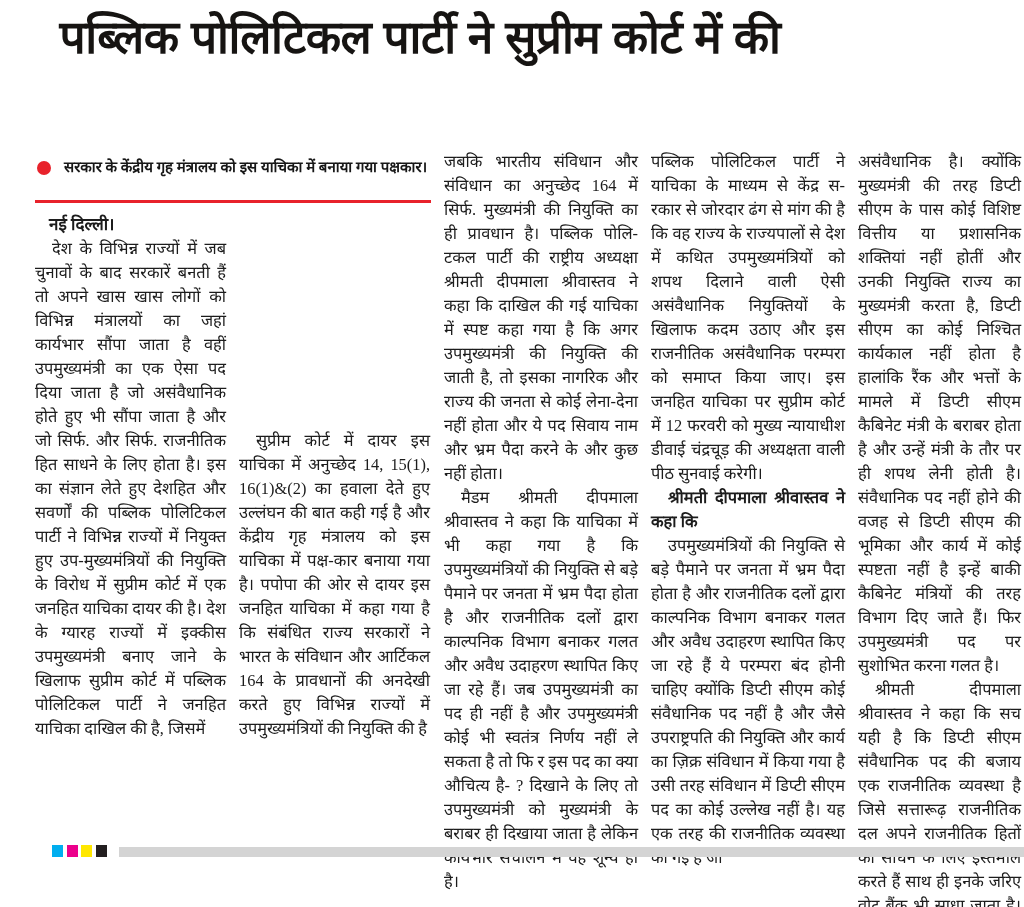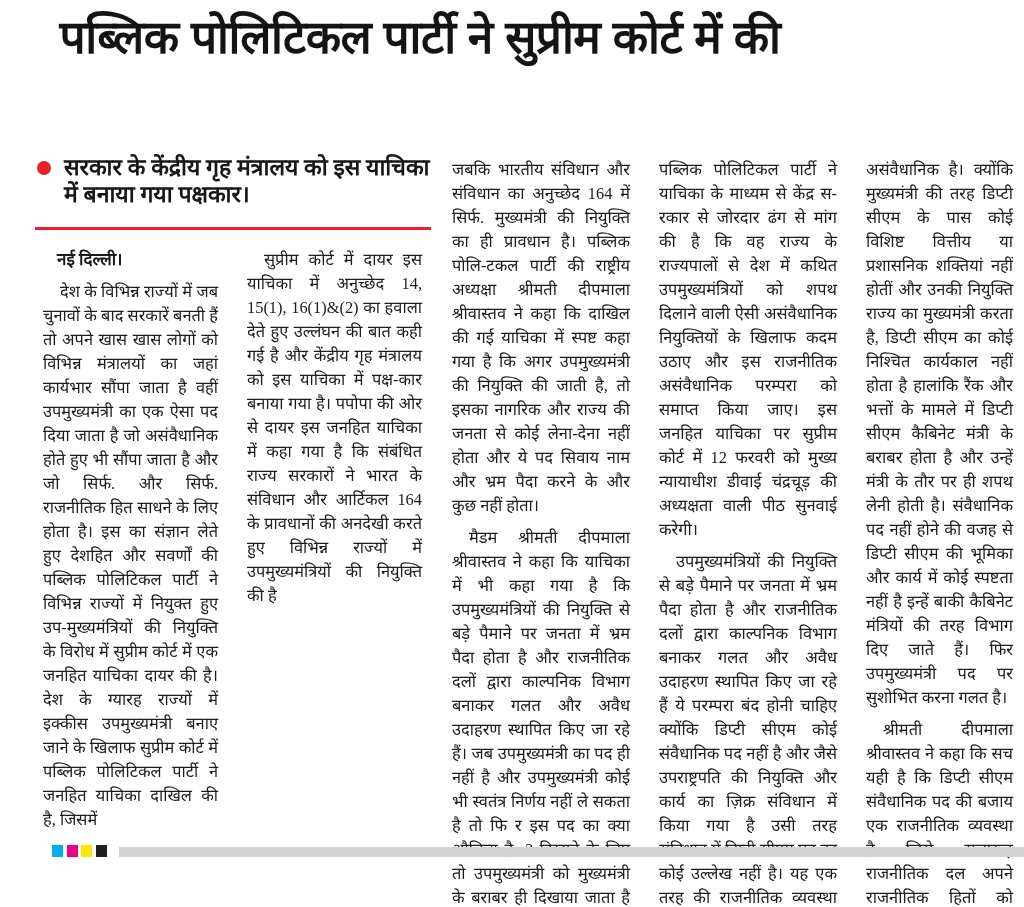--- a/index.html
+++ b/index.html
@@ -13,37 +13,37 @@
     font-family:"Liberation Sans", sans-serif; font-weight:bold;
     font-size:46px; line-height:58px; color:#161412; letter-spacing:-0.5px;
   }
   .content {
     position:absolute; left:35px; top:150px; width:986px;
     display:flex; gap:13px; align-items:flex-start;
   }
   .left-block { flex:0 0 396px; width:396px; }
   .bullet-list { padding:4px 0 2px 2px; }
   .bullet-item {
-    display:flex; gap:13px; font-weight:bold; font-size:23px;
+    display:flex; gap:13px; font-weight:bold; font-size:15px;
     line-height:27px; color:#171717; margin-bottom:9px;
   }
   .bullet-dot {
     flex:0 0 14px; width:14px; height:14px; border-radius:50%;
     background:#e8222b; margin-top:7px;
   }
   .red-divider { height:2.5px; background:#e8222b; margin:8px 0 10px 0; }
-  .left-cols { display:flex; gap:13px; }
+  .left-cols { display:flex; gap:13px;align-items:flex-end; }
   .left-cols .col { flex:0 0 191px; width:191px; }
   .col {
     font-size:16.4px; line-height:24px; text-align:justify;
     text-justify:inter-word; color:#1c1c1c;
   }
   .col-3, .col-4 { flex:0 0 194px; width:194px; }
   .col-5 { flex:1 1 auto; }
-  .col p { margin:8px; }
+  .col p { margin:0; }
   .indent { text-indent:17px; }
   .dateline { font-weight:bold; text-indent:14px; font-size:17px; }
   .subhead { font-weight:bold; text-indent:17px; }
   .print-marks { position:absolute; left:52px; top:845px; display:flex; gap:3.5px; }
   .swatch { width:11px; height:12px; }
   .swatch-cyan { background:#00aeef; }
   .swatch-magenta { background:#ec008c; }
   .swatch-yellow { background:#ffe700; }
   .swatch-black { background:#231f20; }
   .gray-bar {
@@ -79,20 +79,21 @@
     </div>
   </div>
 
   <div class="col col-3">
     <p>जबकि भारतीय संविधान और संविधान का अनुच्छेद 164 में सिर्फ. मुख्यमंत्री की नियुक्ति का ही प्रावधान है। पब्लिक पोलि-टकल पार्टी की राष्ट्रीय अध्यक्षा श्रीमती दीपमाला श्रीवास्तव ने कहा कि दाखिल की गई याचिका में स्पष्ट कहा गया है कि अगर उपमुख्यमंत्री की नियुक्ति की जाती है, तो इसका नागरिक और राज्य की जनता से कोई लेना-देना नहीं होता और ये पद सिवाय नाम और भ्रम पैदा करने के और कुछ नहीं होता।</p>
     <p class="indent">मैडम श्रीमती दीपमाला श्रीवास्तव ने कहा कि याचिका में भी कहा गया है कि उपमुख्यमंत्रियों की नियुक्ति से बड़े पैमाने पर जनता में भ्रम पैदा होता है और राजनीतिक दलों द्वारा काल्पनिक विभाग बनाकर गलत और अवैध उदाहरण स्थापित किए जा रहे हैं। जब उपमुख्यमंत्री का पद ही नहीं है और उपमुख्यमंत्री कोई भी स्वतंत्र निर्णय नहीं ले सकता है तो फि र इस पद का क्या औचित्य है- ? दिखाने के लिए तो उपमुख्यमंत्री को मुख्यमंत्री के बराबर ही दिखाया जाता है लेकिन कार्यभार संचालन में वह शून्य ही है।</p>
   </div>
 
   <div class="col col-4">
     <p>पब्लिक पोलिटिकल पार्टी ने याचिका के माध्यम से केंद्र स-रकार से जोरदार ढंग से मांग की है कि वह राज्य के राज्यपालों से देश में कथित उपमुख्यमंत्रियों को शपथ दिलाने वाली ऐसी असंवैधानिक नियुक्तियों के खिलाफ कदम उठाए और इस राजनीतिक असंवैधानिक परम्परा को समाप्त किया जाए। इस जनहित याचिका पर सुप्रीम कोर्ट में 12 फरवरी को मुख्य न्यायाधीश डीवाई चंद्रचूड़ की अध्यक्षता वाली पीठ सुनवाई करेगी।</p>
+    <p class="subhead">श्रीमती दीपमाला श्रीवास्तव ने कहा कि</p>
     <p class="indent">उपमुख्यमंत्रियों की नियुक्ति से बड़े पैमाने पर जनता में भ्रम पैदा होता है और राजनीतिक दलों द्वारा काल्पनिक विभाग बनाकर गलत और अवैध उदाहरण स्थापित किए जा रहे हैं ये परम्परा बंद होनी चाहिए क्योंकि डिप्टी सीएम कोई संवैधानिक पद नहीं है और जैसे उपराष्ट्रपति की नियुक्ति और कार्य का ज़िक्र संविधान में किया गया है उसी तरह संविधान में डिप्टी सीएम पद का कोई उल्लेख नहीं है। यह एक तरह की राजनीतिक व्यवस्था की गई है जो</p>
   </div>
 
   <div class="col col-5">
     <p>असंवैधानिक है। क्योंकि मुख्यमंत्री की तरह डिप्टी सीएम के पास कोई विशिष्ट वित्तीय या प्रशासनिक शक्तियां नहीं होतीं और उनकी नियुक्ति राज्य का मुख्यमंत्री करता है, डिप्टी सीएम का कोई निश्चित कार्यकाल नहीं होता है हालांकि रैंक और भत्तों के मामले में डिप्टी सीएम कैबिनेट मंत्री के बराबर होता है और उन्हें मंत्री के तौर पर ही शपथ लेनी होती है। संवैधानिक पद नहीं होने की वजह से डिप्टी सीएम की भूमिका और कार्य में कोई स्पष्टता नहीं है इन्हें बाकी कैबिनेट मंत्रियों की तरह विभाग दिए जाते हैं। फिर उपमुख्यमंत्री पद पर सुशोभित करना गलत है।</p>
     <p class="indent">श्रीमती दीपमाला श्रीवास्तव ने कहा कि सच यही है कि डिप्टी सीएम संवैधानिक पद की बजाय एक राजनीतिक व्यवस्था है जिसे सत्तारूढ़ राजनीतिक दल अपने राजनीतिक हितों को साधने के लिए इस्तेमाल करते हैं साथ ही इनके जरिए वोट बैंक भी साधा जाता है। यह सत्तारूढ़ पार्टी या गठबंधन के वफादार और प्रभाव-शाली नेताओं को उपकृत करने का एक तरीका भी है जिसे बंद किया जाना चाहिए।</p>
   </div>
 
 </div>
 

